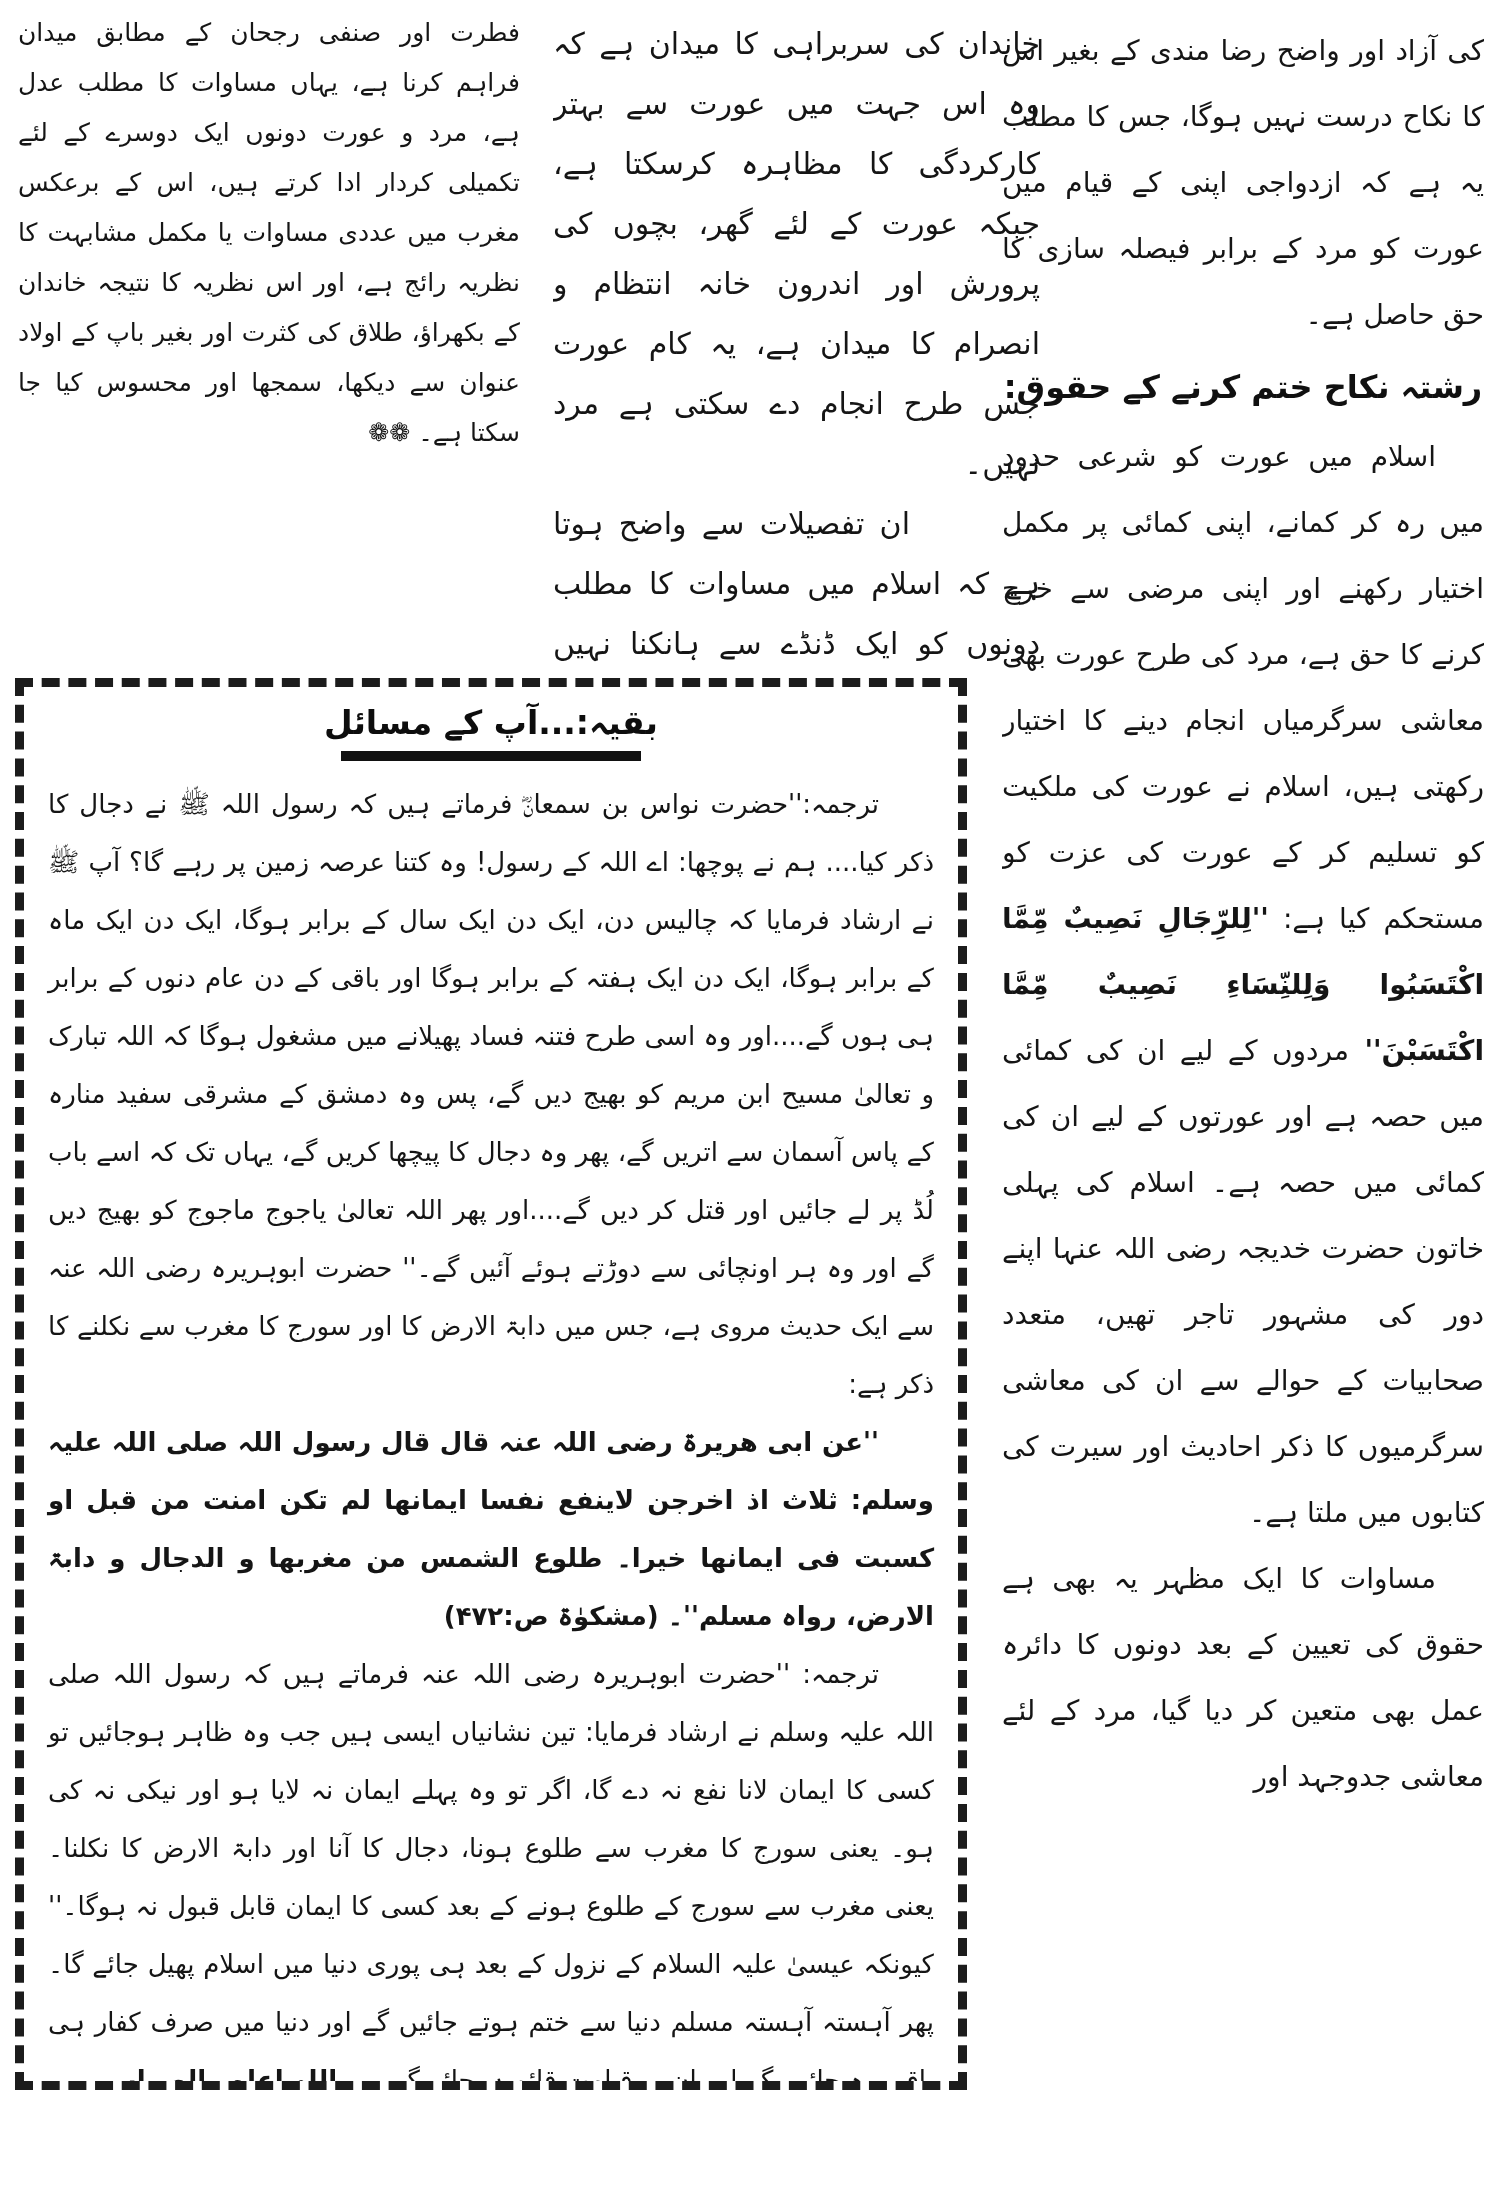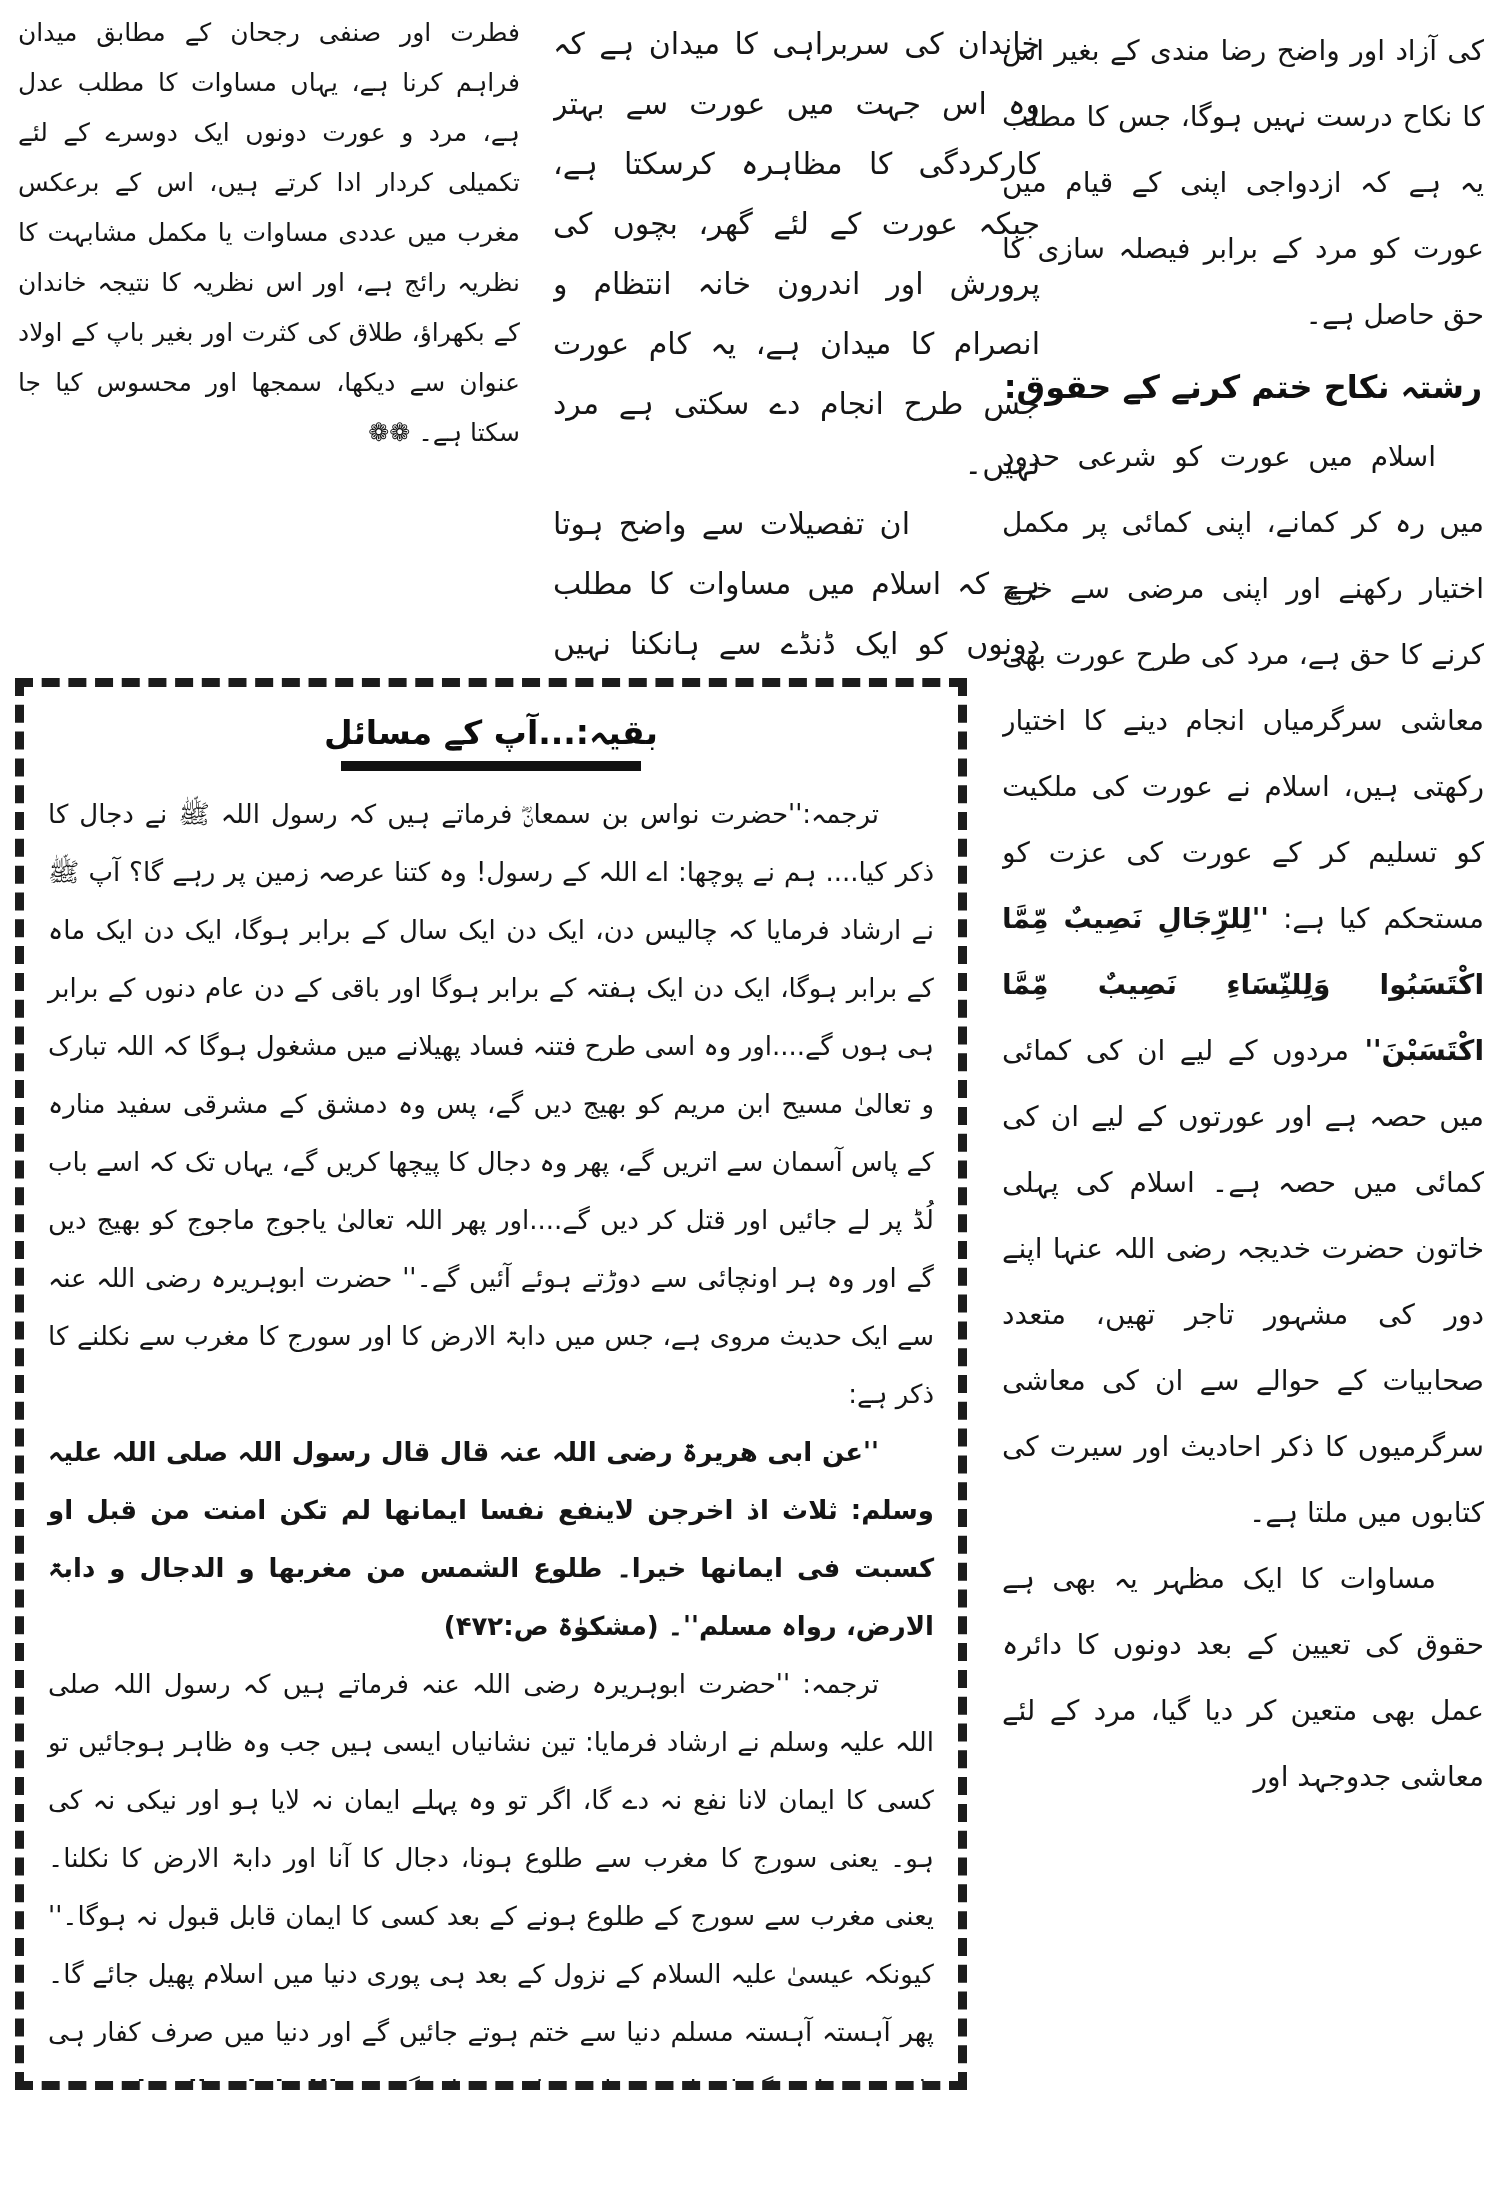--- a/index.html
+++ b/index.html
@@ -39,21 +39,21 @@
   
   .box{
     position:absolute;left:15px;top:678px;width:952px;height:1412px;
     border:9px dashed #1c1c1c;
     box-sizing:border-box;
     padding:10px 24px 10px 24px;
     overflow:hidden;
   }
   .box-heading{
     text-align:center;font-weight:bold;font-size:33px;
-    margin:10px 0 0 0;line-height:52px;color:#0d0d0d;
+    margin:0 0 0 0;line-height:52px;color:#0d0d0d;
   }
   .box-heading-bar{
     width:300px;height:10px;background:#111;
     margin:2px auto 14px auto;
   }
   .box-body{font-size:26px;line-height:58px;text-align:justify;}
   .box-body p{margin:0;padding:0;}
   .box-body p.ind{text-indent:55px;}
   .bold{font-weight:bold;}
   .arabic-hadith{font-weight:bold;}

